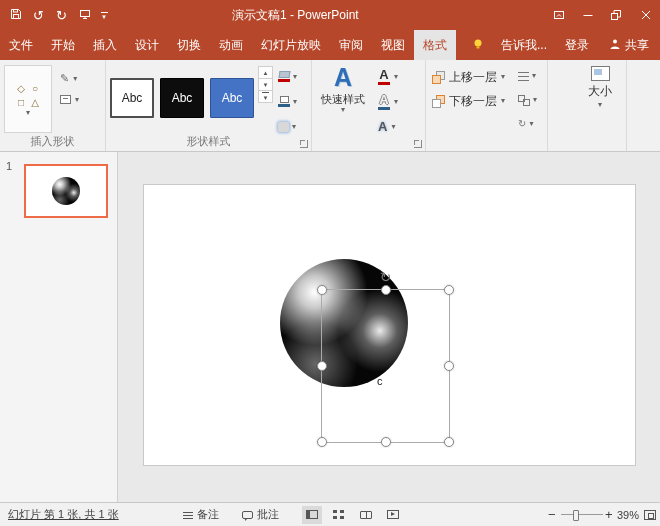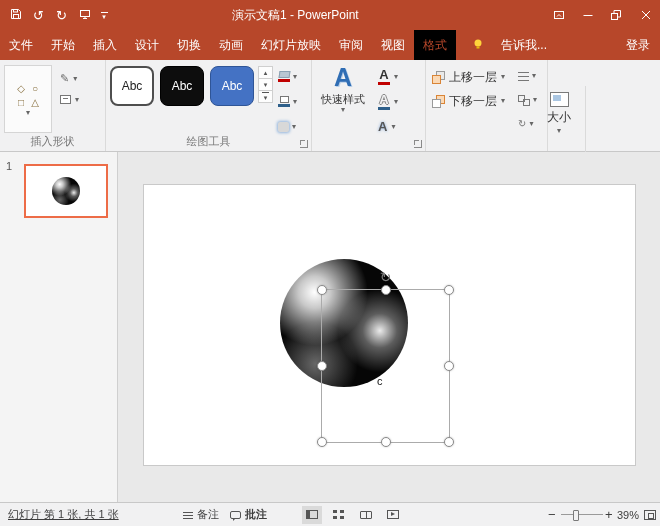--- a/index.html
+++ b/index.html
@@ -14,21 +14,21 @@
   .qat-caret{display:flex;flex-direction:column;align-items:center;font-size:7px;line-height:4px;}
   .qat-caret .bar{width:7px;height:1px;background:#fff;margin-bottom:2px;}
   .win-title{position:absolute;left:232px;top:0;height:30px;line-height:30px;font-size:12px;white-space:nowrap;}
   .ctx-group{position:absolute;left:402px;top:0;height:30px;line-height:30px;padding:0 12px;font-size:12px;background:rgba(255,255,255,0.10);}
   .wincontrols{position:absolute;right:0;top:0;height:30px;display:flex;}
   .wc{width:29px;height:30px;display:flex;align-items:center;justify-content:center;}
 
   
   .tabrow{position:absolute;top:30px;left:0;right:0;height:30px;background:#b7472a;display:flex;align-items:stretch;color:#fff;font-size:12px;}
   .tab{line-height:30px;padding:0 9px;white-space:nowrap;cursor:default;}
-  .tab.active{background:#000000;color:#b7472a;font-family:Liberation Serif, serif;}
+  .tab.active{background:#e5e5e5;color:#b7472a;font-family:Liberation Serif, serif;}
   .tellme{display:flex;align-items:center;gap:17px;padding:0 8px;margin-left:8px;white-space:nowrap;}
   .spacer{flex:1;}
   .signin{line-height:30px;padding:0 10px;white-space:nowrap;}
   .share{display:flex;align-items:center;gap:4px;padding:0 10px;margin-right:4px;white-space:nowrap;}
 
   
   .ribbon{position:absolute;top:60px;left:0;right:0;height:92px;background:#f1f1f2;border-bottom:1px solid #c8c8c8;box-sizing:border-box;}
   .grp{position:absolute;top:0;height:91px;border-right:1px solid #dadada;box-sizing:border-box;}
   .grp-label{position:absolute;bottom:2px;left:0;right:0;text-align:center;font-size:11px;color:#777;}
   .caret{font-size:8px;color:#666;line-height:1;}
@@ -37,21 +37,21 @@
   .g-insert{left:0;width:106px;}
   .shape-gallery{position:absolute;left:4px;top:5px;width:46px;height:66px;border:1px solid #d5d5d5;background:#fbfbfb;display:flex;flex-direction:column;align-items:center;justify-content:center;}
   .sg-grid{display:grid;grid-template-columns:14px 14px;grid-auto-rows:14px;justify-items:center;align-items:center;color:#8a7242;font-size:10px;}
   .sm-col{position:absolute;left:58px;top:8px;width:44px;}
   .sm-btn{display:flex;align-items:center;gap:4px;height:21px;padding-left:2px;}
   .ic-pencil{color:#6f6f6f;font-size:11px;line-height:1;}
   .ic-textbox{width:11px;height:9px;border:1px solid #777;box-sizing:border-box;background:linear-gradient(#777 0 0) 2px 2px/5px 1px no-repeat,#fff;}
 
   
   .g-styles{left:106px;width:206px;}
-  .preset{position:absolute;top:6px;width:44px;height:40px;border-radius:8px;display:flex;align-items:center;justify-content:center;font-size:12px;box-sizing:border-box;cursor:default;}
+  .preset{position:absolute;top:18px;width:44px;height:40px;border-radius:1px;display:flex;align-items:center;justify-content:center;font-size:12px;box-sizing:border-box;cursor:default;}
   .preset.p1{left:4px;background:#fff;border:2px solid #4e4e4e;color:#222;}
   .preset.p2{left:54px;background:#0d0d0d;border:1px solid #000;color:#fff;}
   .preset.p3{left:104px;background:#4472c4;border:1px solid #2f5597;color:#fff;}
   .gal-arrows{position:absolute;left:152px;top:6px;width:15px;}
   .gal-btn{width:15px;height:13px;border:1px solid #cfcfcf;background:#fdfdfd;box-sizing:border-box;display:flex;flex-direction:column;align-items:center;justify-content:center;font-size:7px;color:#555;margin-bottom:-1px;}
   .gal-btn .bar{width:7px;height:1px;background:#555;margin-bottom:1px;}
   .fx-col{position:absolute;left:172px;top:4px;width:32px;}
   .fx-row{display:flex;align-items:center;gap:3px;height:25px;}
   .ic-stack{display:flex;flex-direction:column;align-items:center;gap:1px;}
   .ic-bucket{width:11px;height:7px;background:#b9c6d2;border:1px solid #8ba0b2;box-sizing:border-box;transform:skewX(-8deg);}
@@ -84,21 +84,21 @@
   .ic-selpane{width:12px;height:11px;border:1px solid #8a8a8a;box-sizing:border-box;background:repeating-linear-gradient(0deg,transparent 0 2px,#9a9a9a 2px 3px) 2px 0/7px 100% no-repeat,#fff;}
   .mini-col{position:absolute;left:92px;top:0;width:28px;}
   .mini-row{display:flex;align-items:center;gap:3px;height:24px;}
   .ic-align{width:11px;height:9px;background:repeating-linear-gradient(0deg,#777 0 1px,transparent 1px 4px);}
   .ic-group{position:relative;width:12px;height:11px;}
   .ic-group::before{content:'';position:absolute;left:0;top:0;width:5px;height:5px;border:1px solid #777;}
   .ic-group::after{content:'';position:absolute;right:0;bottom:0;width:5px;height:5px;border:1px solid #777;}
   .ic-rotate{font-size:10px;color:#777;line-height:1;}
 
   
-  .g-size{left:532px;width:54px;border-right:1px solid #dadada;margin-top:26px;}
+  .g-size{left:573px;width:54px;border-right:1px solid #dadada;}
   .size-btn{position:absolute;left:0;top:6px;width:54px;display:flex;flex-direction:column;align-items:center;gap:4px;cursor:default;}
   .ic-size{width:19px;height:15px;border:1px solid #7a7a7a;box-sizing:border-box;background:linear-gradient(#aac6e2 0 0) 2px 2px/8px 6px no-repeat,#fff;}
   .size-txt{font-size:12px;color:#333;line-height:12px;}
 
   .launcher{position:absolute;right:3px;bottom:3px;width:8px;height:8px;border-right:1px solid #8a8a8a;border-bottom:1px solid #8a8a8a;box-sizing:border-box;}
   .launcher::before{content:'';position:absolute;left:0;top:0;width:4px;height:4px;border-left:1px solid #8a8a8a;border-top:1px solid #8a8a8a;}
 
   
   .content{position:absolute;top:152px;left:0;right:0;bottom:24px;}
   .thumbs{position:absolute;left:0;top:0;bottom:0;width:118px;background:#f4f4f4;border-right:1px solid #cfcfcf;box-sizing:border-box;}
@@ -119,21 +119,21 @@
   .h.tl{left:-5px;top:-5px;} .h.tm{left:calc(50% - 5px);top:-5px;} .h.tr{right:-5px;top:-5px;}
   .h.ml{left:-5px;top:calc(50% - 5px);} .h.mr{right:-5px;top:calc(50% - 5px);}
   .h.bl{left:-5px;bottom:-5px;} .h.bm{left:calc(50% - 5px);bottom:-5px;} .h.br{right:-5px;bottom:-5px;}
   .rot{position:absolute;left:50%;top:-20px;transform:translateX(-50%);font-size:14px;color:#7d7d7d;line-height:1;}
 
   
   .statusbar{position:absolute;left:0;right:0;bottom:0;height:24px;background:#f1f1f2;border-top:1px solid #c8c8c8;box-sizing:border-box;font-size:11px;color:#3d3d3d;}
   .sb-item{position:absolute;top:0;bottom:0;display:flex;align-items:center;gap:4px;white-space:nowrap;}
   .sb-info{left:8px;text-decoration:underline;}
   .sb-notes{left:183px;}
-  .sb-comments{left:230px;font-weight:bold;}
+  .sb-comments{left:242px;}
   .ic-notes{width:10px;height:8px;background:repeating-linear-gradient(0deg,#555 0 1px,transparent 1px 3px);}
   .ic-bubble{position:relative;width:11px;height:8px;border:1px solid #555;border-radius:2px;box-sizing:border-box;}
   .ic-bubble::after{content:'';position:absolute;left:2px;bottom:-3px;width:0;height:0;border-left:3px solid #555;border-bottom:3px solid transparent;}
   .sb-views{left:302px;gap:7px;}
   .vbtn{width:20px;height:18px;display:flex;align-items:center;justify-content:center;}
   .vbtn.on{background:#dadada;}
   .ic-norm{position:relative;width:12px;height:9px;border:1px solid #555;box-sizing:border-box;}
   .ic-norm::before{content:'';position:absolute;left:0;top:0;bottom:0;width:3px;background:#555;}
   .ic-sort{position:relative;width:12px;height:9px;}
   .ic-sort::before{content:'';position:absolute;left:0;top:0;width:4px;height:3px;background:#555;box-shadow:7px 0 #555,0 6px #555,7px 6px #555;}
@@ -225,20 +225,27 @@
     <span class="tab active">格式</span>
     <span class="tellme">
       <span><svg width="12" height="12">
             <circle cx="6" cy="5" r="3.5" fill="#ffd43b"></circle>
             <rect x="4.5" y="8.5" width="3" height="2" fill="#e8b90f"></rect>
           </svg></span>
       <span>告诉我...</span>
     </span>
     <span class="spacer"></span>
     <span class="signin">登录</span>
+    <span class="share">
+      <span><svg width="12" height="12">
+            <circle cx="6" cy="3.5" r="2" fill="#fff"></circle>
+            <path d="M1.5 11 C1.5 7.5 10.5 7.5 10.5 11 Z" fill="#fff"></path>
+          </svg></span>
+      <span>共享</span>
+    </span>
   </div>
 
   <div class="ribbon">
 
     <div class="grp g-insert">
       <div class="shape-gallery">
         <div class="sg-grid">
           <span>◇</span>
           <span>○</span>
           <span>□</span>
@@ -289,21 +296,21 @@
               <span class="bar-blue"></span>
             </span>
           <span class="caret">▾</span>
         </div>
         <div class="fx-row">
           <span class="ic-effects"></span>
           <span class="caret">▾</span>
         </div>
       </div>
       <span class="launcher"></span>
-      <div class="grp-label">绘图工具</div>
+      <div class="grp-label">形状样式</div>
     </div>
 
     <div class="grp g-wordart">
       <div class="wa-big">
         <span class="wa-A">A</span>
         <span class="wa-quick">快速样式</span>
         <span class="caret">▾</span>
       </div>
       <div class="wa-col">
         <div class="wa-row">

